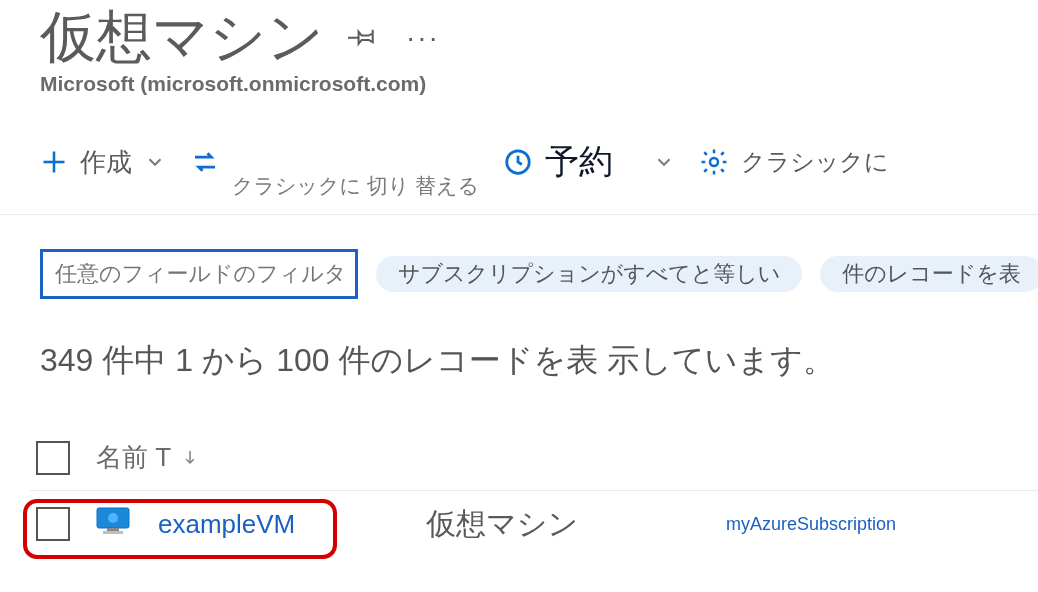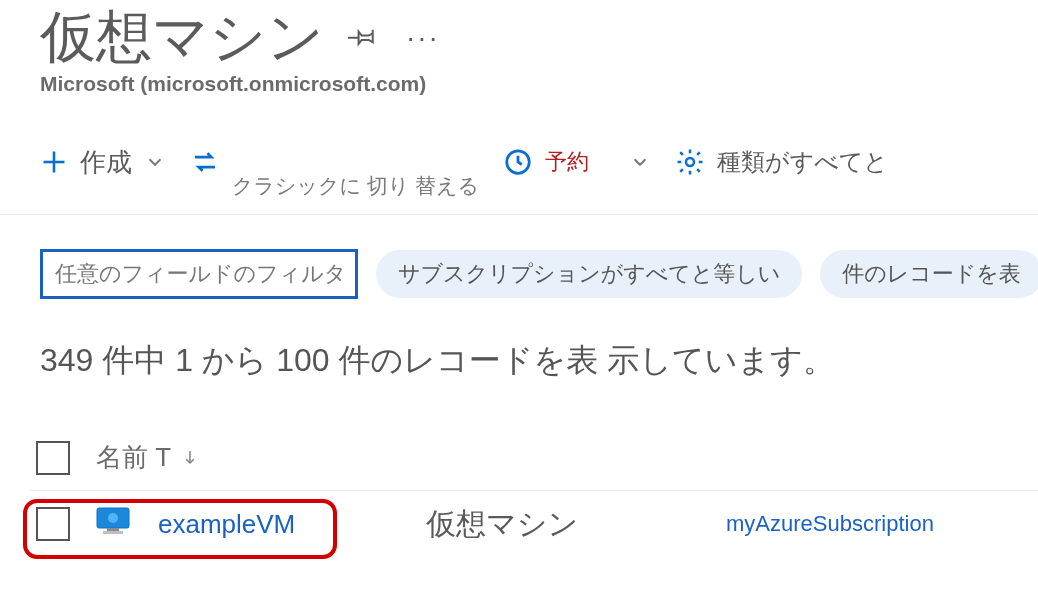--- a/index.html
+++ b/index.html
@@ -59,21 +59,21 @@
     color: #5a5a5a;
     cursor: pointer;
   }
   .plus svg, .swap svg, .clock svg, .gear svg, .chev svg { display:block; }
   .plus svg { width: 28px; height: 28px; stroke: #0a6ed1; stroke-width: 2.2; }
   .swap svg { width: 30px; height: 30px; stroke: #0a6ed1; stroke-width: 2.2; fill:none; }
   .clock svg { width: 30px; height: 30px; stroke: #0a6ed1; stroke-width: 2.2; fill:none; }
   .gear svg { width: 30px; height: 30px; stroke: #0a6ed1; stroke-width: 2; fill:none; }
   .chev svg { width: 22px; height: 22px; stroke: #7a7a7a; stroke-width: 2.2; fill:none; }
   .classic-label { font-size: 21px; color:#7a7a7a;margin-top:48px; }
-  .reserve-label { font-size: 22px; color:#b91c1c; }
+  .reserve-label { font-size: 34px; color:#0f172a; }
   .view-label { font-size: 24px; color:#5a5a5a; }
 
   .filter-row {
     display: flex;
     align-items: center;
     gap: 18px;
     padding: 34px 0 0 40px;
   }
   .filter-input {
     width: 374px;
@@ -82,21 +82,21 @@
     padding: 0 12px;
     font-size: 22px;
     color: #767676;
     outline: none;
     background: #fff;
   }
   .filter-input::placeholder { color: #767676; }
   .pill {
     display: inline-flex;
     align-items: center;
-    height: 48px;
+    height: 36px;
     padding: 0 22px;
     border-radius: 24px;
     background: #e8f1fa;
     color: #555;
     font-size: 22px;
     white-space: nowrap;
   }
 
   .record-count {
     padding: 40px 0 0 40px;
@@ -134,21 +134,21 @@
     background:#fff;
   }
   .name-cell {
     display:flex;
     align-items:center;
     gap: 28px;
     color: #1a61c2;
   }
   .name-cell svg.vm { width:34px; height:28px; }
   .type-cell { color:#5a5a5a; font-size:30px; }
-  .sub-cell { color:#1a61c2; font-size:22px; font-weight:500; }
+  .sub-cell { color:#1a61c2; font-size:18px; font-weight:500; }
 
   .highlight-box {
     position:absolute;
     left: 23px;
     top: 499px;
     width: 314px;
     height: 60px;
     border: 4px solid #d30000;
     border-radius: 14px;
     pointer-events:none;
@@ -211,21 +211,21 @@
     </span>
   </div>
 
   <div class="tbtn">
     <span class="gear">
       <svg viewBox="0 0 24 24">
           <circle cx="12" cy="12" r="3.2"></circle>
           <path d="M12 2v3M12 19v3M4.2 4.2l2.1 2.1M17.7 17.7l2.1 2.1M2 12h3M19 12h3M4.2 19.8l2.1-2.1M17.7 6.3l2.1-2.1"></path>
         </svg>
     </span>
-    <span class="view-label">種類がすべてと</span>
+    <span class="view-label">クラシックに</span>
   </div>
 </div>
 
 <div class="filter-row">
   <input class="filter-input" type="text" placeholder="任意のフィールドのフィルター.." style="">
   <div class="pill">
     <span>サブスクリプションがすべてと等しい</span>
   </div>
   <div class="pill">
     <span>件のレコードを表</span>

